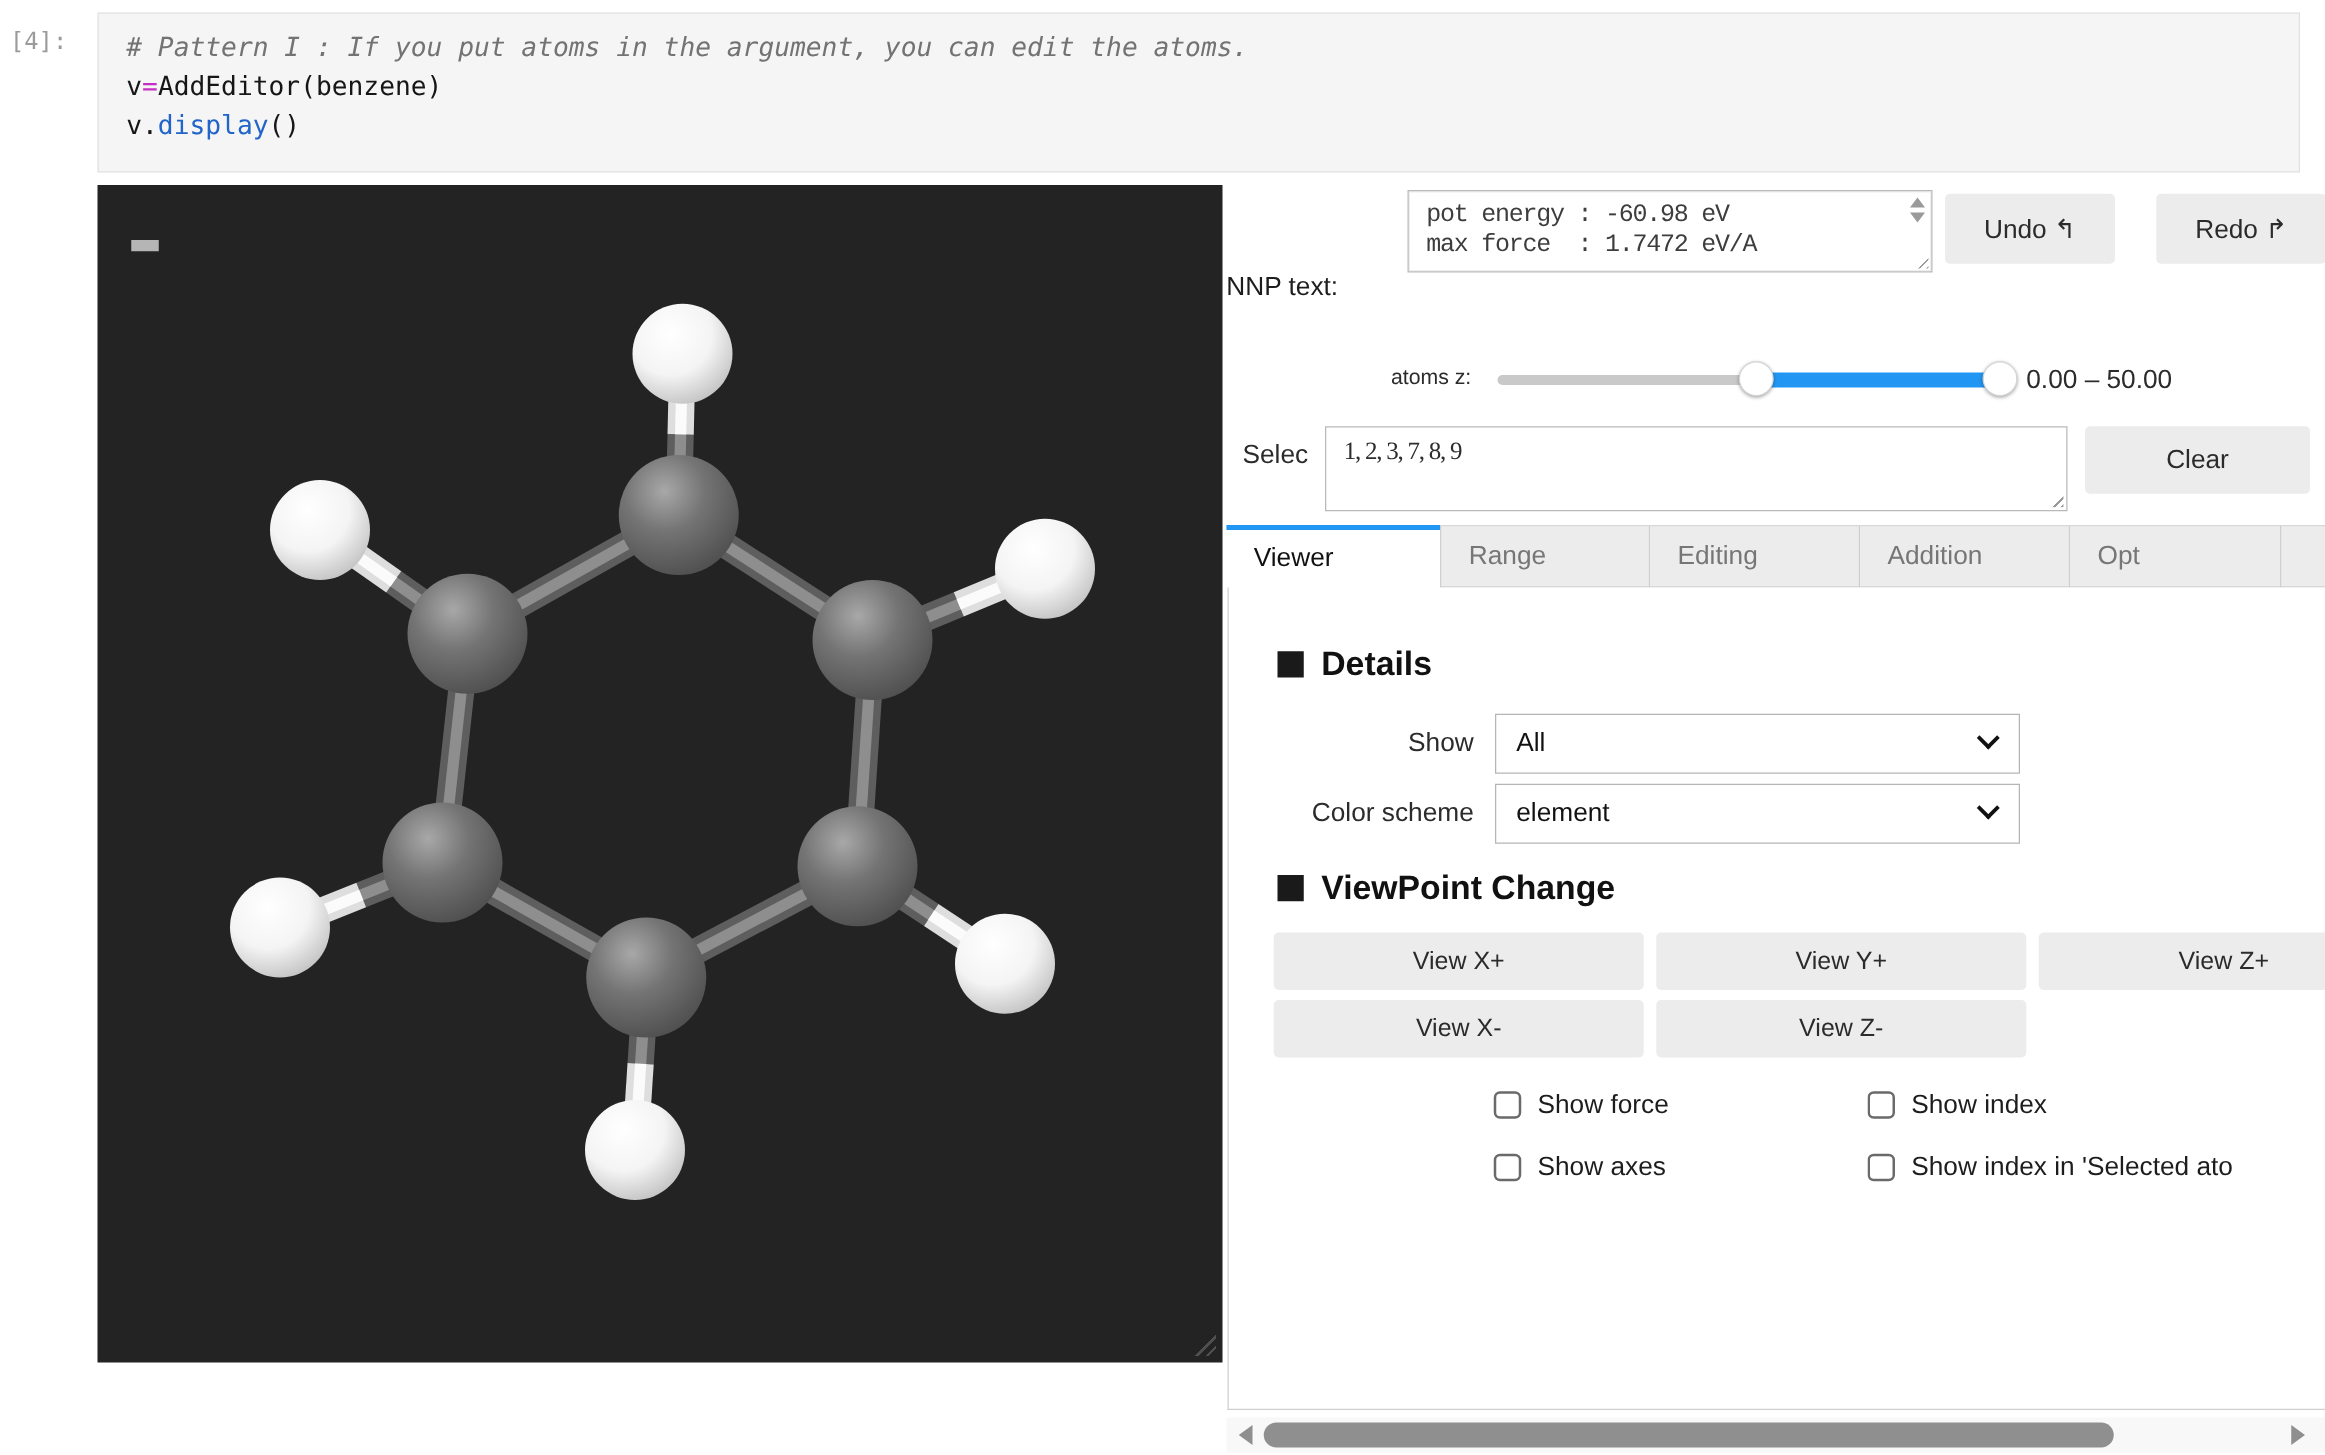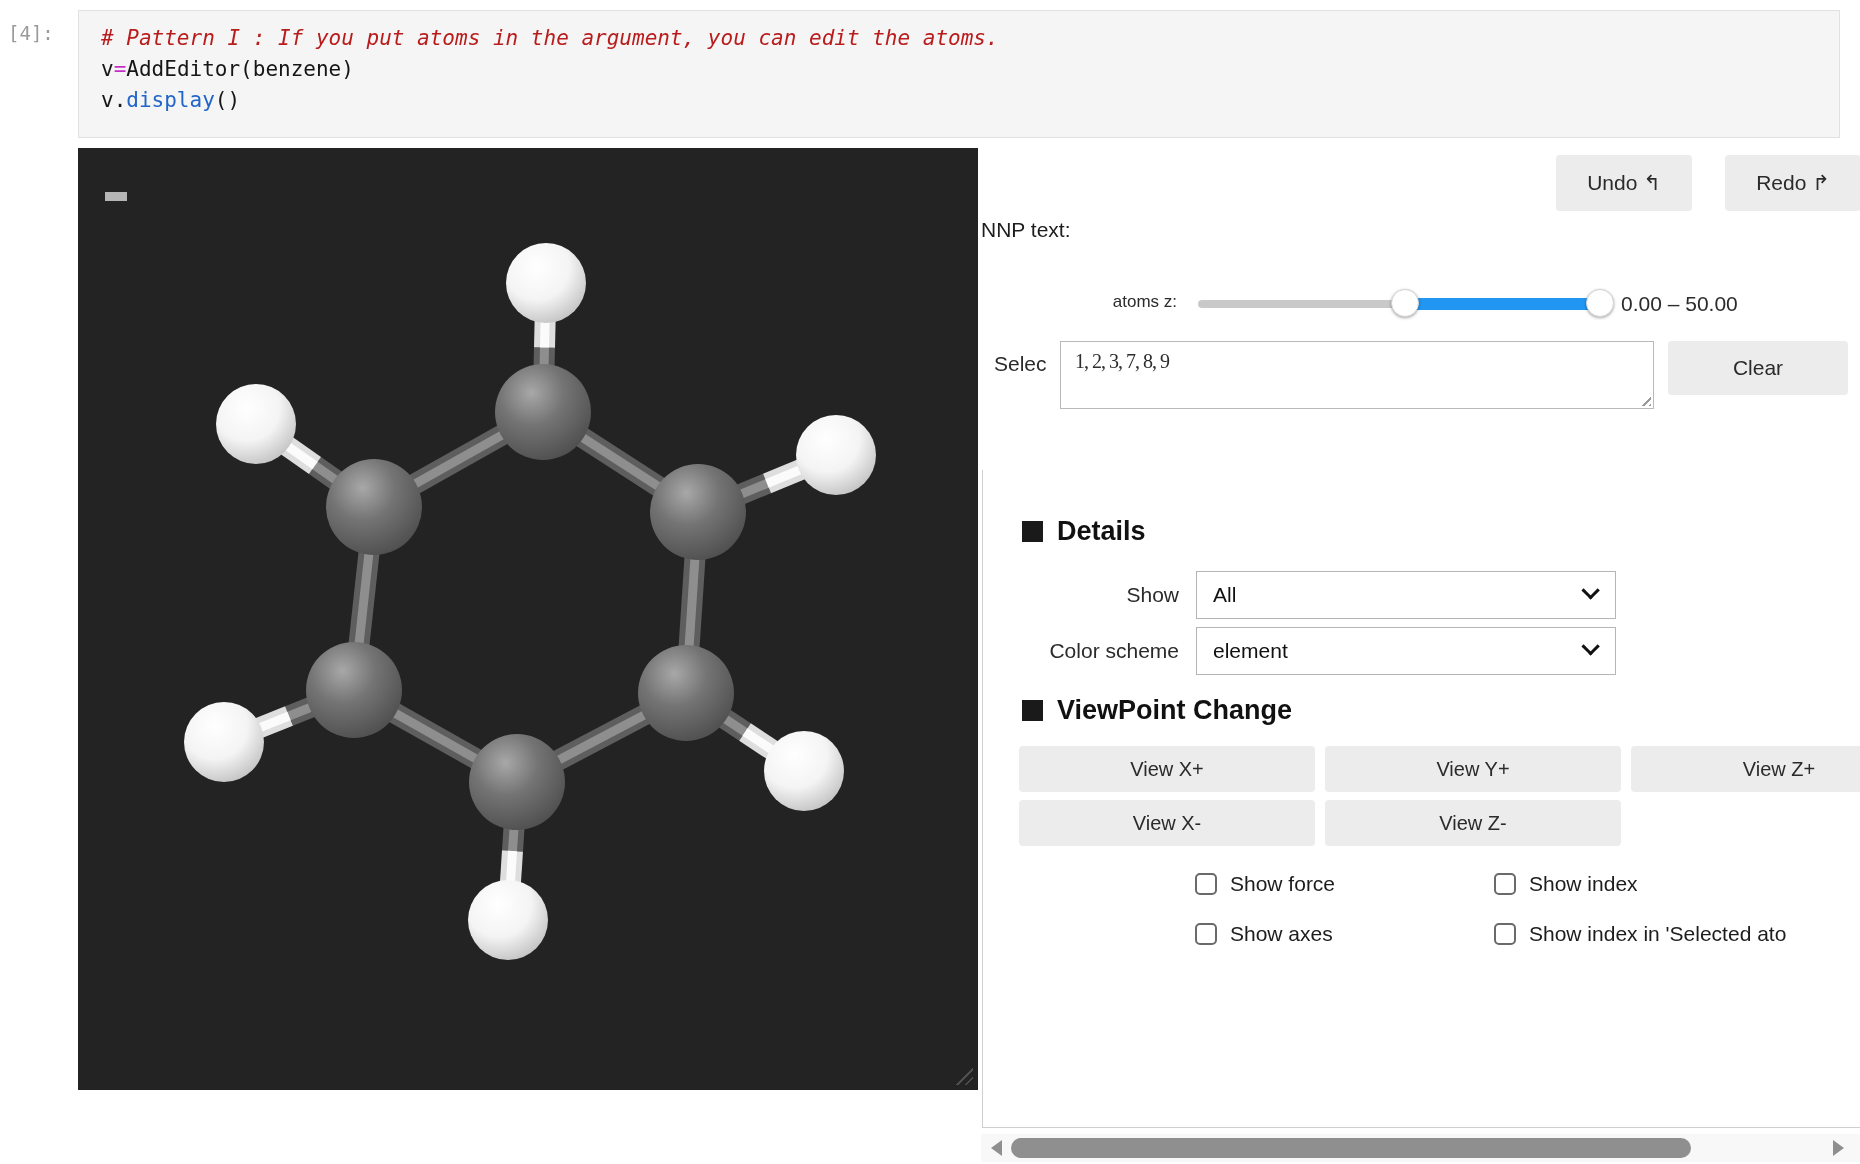--- a/index.html
+++ b/index.html
@@ -6,21 +6,21 @@
   html,body { width:1860px; height:1164px; background:#fff; overflow:hidden;
               font-family:"Liberation Sans", sans-serif; color:#2b2b2b; }
 
   
   .prompt { position:absolute; left:8px; top:22px; color:#9b9b9b;
             font-family:"DejaVu Sans Mono", monospace; font-size:19px; }
   .code-cell { position:absolute; left:78px; top:10px; width:1762px; height:128px;
                background:#f5f5f5; border:1px solid #e1e1e1; padding:12px 22px;
                font-family:"DejaVu Sans Mono", monospace; font-size:21px; line-height:31px; }
   .code-line { white-space:pre; color:#161616; }
-  .tok-comment { color:#b91c1c; font-style:italic; }
+  .tok-comment { color:#737373; font-style:italic; }
   .tok-operator { color:#c52ec5; }
   .tok-function { color:#2165c8; }
   .tok-plain { color:#161616; }
 
   
   .viewer { position:absolute; left:78px; top:148px; width:900px; height:942px;
             background:#232323; }
   .viewer-dash { position:absolute; left:27px; top:44px; width:22px; height:9px;
                  background:#b5b5b5; }
   .viewer-resize { position:absolute; right:5px; bottom:5px; width:20px; height:20px;
@@ -212,20 +212,29 @@
         <circle cx="430" cy="772" r="40" fill="url(#gH)"></circle>
         <circle cx="146" cy="594" r="40" fill="url(#gH)"></circle>
         <circle cx="178" cy="276" r="40" fill="url(#gH)"></circle>
       </g>
   </svg>
   <div class="viewer-resize"></div>
 </div>
 
 <div class="right-panel">
 
+  <div class="nnp-box">
+    <div class="nnp-text">pot energy : -60.98 eV
+max force  : 1.7472 eV/A</div>
+    <div class="ta-rail">
+      <div class="arr-up"></div>
+      <div class="arr-dn"></div>
+    </div>
+    <div class="ta-resize"></div>
+  </div>
   <button class="btn undo-btn">Undo ↰</button>
   <button class="btn redo-btn">Redo ↱</button>
 
   <div class="nnp-label">NNP text:</div>
 
   <div class="zrow-label">atoms z:</div>
   <div class="zslider">
     <div class="ztrack-gray"></div>
     <div class="ztrack-blue"></div>
     <div class="zhandle zh1"></div>
@@ -233,20 +242,28 @@
   </div>
   <div class="zrange-text">0.00 – 50.00</div>
 
   <div class="sel-label">Selec</div>
   <div class="sel-box">
     <div class="sel-text">1, 2, 3, 7, 8, 9</div>
     <div class="ta-resize"></div>
   </div>
   <button class="btn clear-btn">Clear</button>
 
+  <div class="tabs-row">
+      <div class="tab active" style="width: 171px;">Viewer</div>
+      <div class="tab" style="width: 167px;">Range</div>
+      <div class="tab" style="width: 168px;">Editing</div>
+      <div class="tab" style="width: 168px;">Addition</div>
+      <div class="tab" style="width: 169px;">Opt</div>
+      <div class="tab sliver"></div>
+    </div>
 
   <div class="tab-panel">
     <div class="sec-h details-h">
       <span class="sec-square"></span>
       <span>Details</span>
     </div>
 
     <div class="form-row">
       <div class="form-label">Show</div>
       <div class="select-box">

